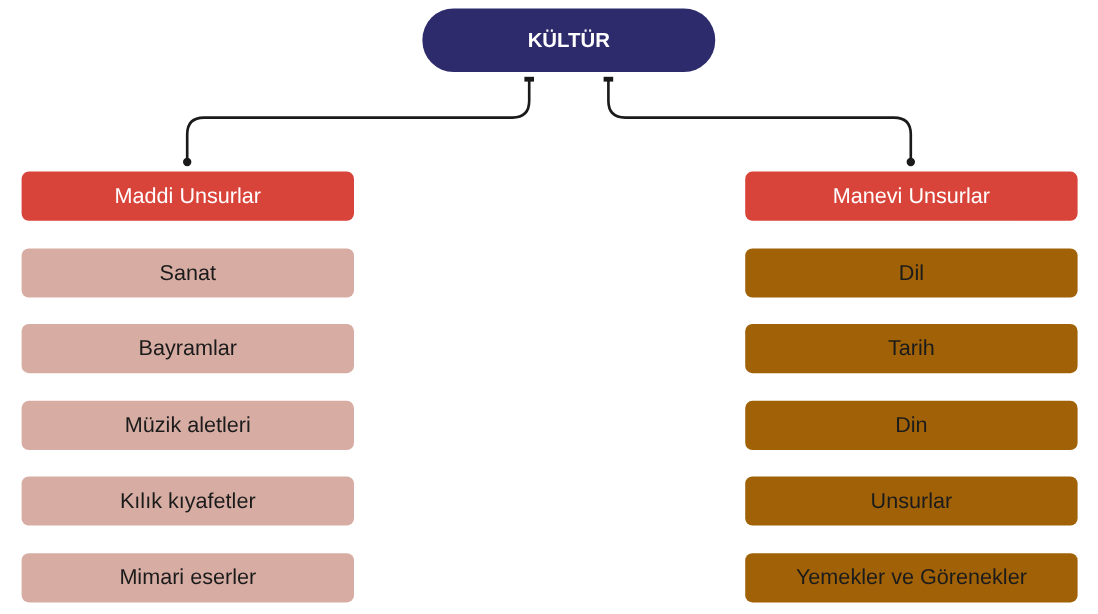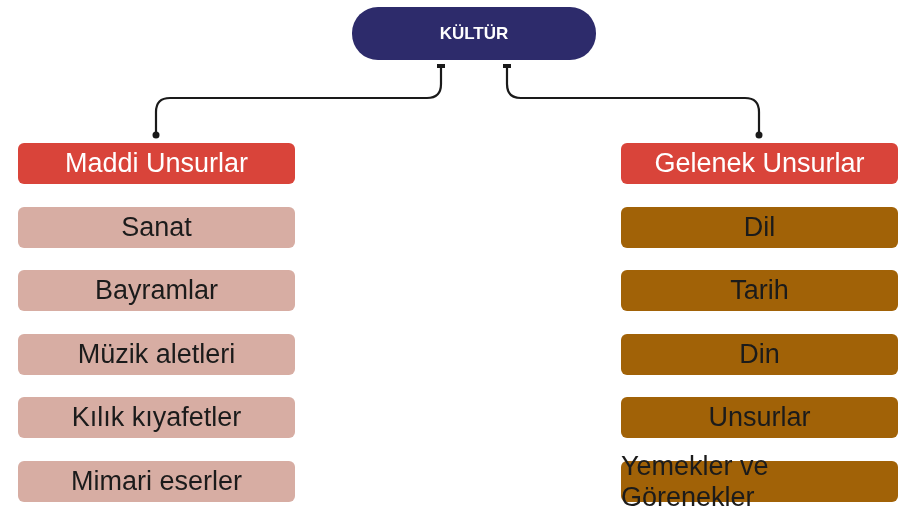--- a/index.html
+++ b/index.html
@@ -6,21 +6,21 @@
   body { width: 915px; height: 512px; position: relative; overflow: hidden;
          font-family: "Liberation Sans", "DejaVu Sans", sans-serif; }
   .root { position: absolute; left: 352px; top: 7px; width: 244px; height: 53px;
           background: #2d2b6b; border-radius: 26px; color: #fff; font-weight: bold;
           font-size: 17px; display: flex; align-items: center; justify-content: center; }
   .connectors { position: absolute; left: 0; top: 0; width: 915px; height: 512px; pointer-events: none; }
   .col { position: absolute; width: 277px; }
   .col.left { left: 18px; }
   .col.right { left: 621px; }
   .box { position: absolute; left: 0; width: 277px; height: 41px; border-radius: 6px;
-         display: flex; align-items: center; justify-content: center; font-size: 27px; color: #1b1b1b;
+         display: flex; align-items: center; justify-content: center; font-size: 18px; color: #1b1b1b;
          box-sizing: border-box; }
   .box.header { background: #d9443a; color: #ffffff; }
   .left .box.item { background: #d7ada3; }
   .right .box.item { background: #a16207; }
 </style>
 </head>
 <body>
 
 <div class="root">
   <span>KÜLTÜR</span>
@@ -55,21 +55,21 @@
   <div class="box item" style="top:397px">
       <span>Kılık kıyafetler</span>
     </div>
   <div class="box item" style="top:461px">
       <span>Mimari eserler</span>
     </div>
 </div>
 
 <div class="col right">
   <div class="box header" style="top:143px">
-      <span>Gelenek Unsurlar</span>
+      <span>Manevi Unsurlar</span>
     </div>
   <div class="box item" style="top:207px">
       <span>Dil</span>
     </div>
   <div class="box item" style="top:270px">
       <span>Tarih</span>
     </div>
   <div class="box item" style="top:334px">
       <span>Din</span>
     </div>

